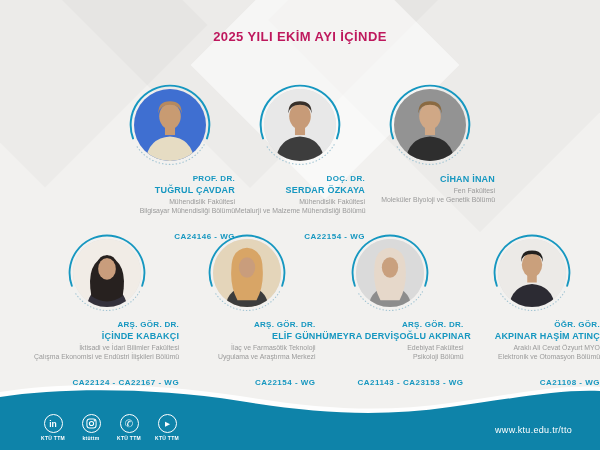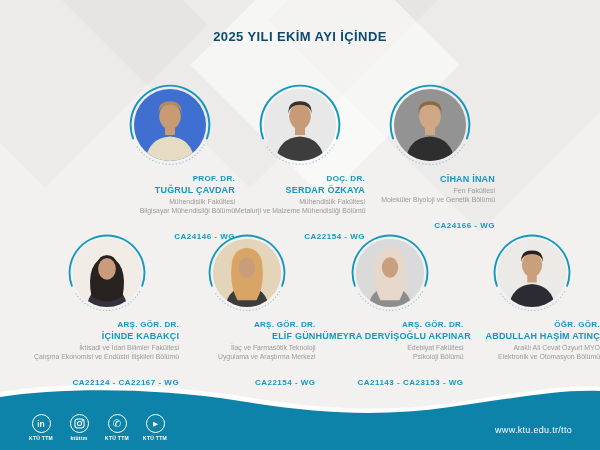--- a/index.html
+++ b/index.html
@@ -1,36 +1,36 @@
 <!DOCTYPE html>
 <html><head>
 <meta charset="utf-8">
 <style>
   html,body{margin:0;padding:0;}
   .stage{position:relative;width:600px;height:450px;background:#f2f1ef;overflow:hidden;
          font-family:"Liberation Sans",sans-serif;}
   .deco{position:absolute;transform:rotate(45deg);background:rgba(0,0,0,.022);}
   .header{position:absolute;top:27px;left:0;right:0;text-align:center;font-weight:bold;
-          font-size:13px;line-height:19px;color:#0c4a6e;letter-spacing:.4px;}
+          font-size:13px;line-height:19px;color:#be185d;letter-spacing:.4px;}
   .row{position:absolute;left:0;right:0;display:flex;justify-content:center;}
   .row1{top:84px;}
   .row2{top:234px;padding-left:34px;}
   .card{width:130px;text-align:right;}
   .row2 .card{width:148px;}
   .photo{position:relative;width:82px;height:82px;margin:0 auto 8px;}
   .row2 .photo{width:78px;height:78px;}
   .pic{position:absolute;inset:5px;border-radius:50%;overflow:hidden;background:#ddd;}
   .pic svg{width:100%;height:100%;display:block;}
   .ring{position:absolute;inset:0;width:100%;height:100%;}
   .p-title{font-size:8px;font-weight:bold;color:#1697c0;letter-spacing:.3px;}
   .p-name{font-size:9px;font-weight:bold;color:#1697c0;letter-spacing:.2px;margin:2px 0 3px;white-space:nowrap;}
   .p-affil{font-size:6.9px;color:#9a9a9a;line-height:8.6px;white-space:nowrap;}
   .p-code{margin-top:17px;font-size:8px;font-weight:bold;color:#1697c0;letter-spacing:.5px;}
   .wave{position:absolute;left:0;bottom:0;width:600px;height:70px;}
-  .social{position:absolute;left:26px;bottom:9px;display:flex;gap:8px;}
+  .social{position:absolute;left:38px;bottom:9px;display:flex;gap:8px;}
   .sitem{display:flex;flex-direction:column;align-items:center;gap:2px;width:30px;cursor:pointer;}
   .sicon{width:19px;height:19px;border:1.3px solid #fff;border-radius:50%;box-sizing:border-box;
          display:flex;align-items:center;justify-content:center;color:#fff;}
   .sicon.in{font-size:8.5px;font-weight:bold;letter-spacing:0;}
   .sicon.wa{font-size:10px;}
   .sicon.yt{font-size:6.5px;padding-left:1px;}
   .slabel{font-size:5px;font-weight:bold;color:#fff;letter-spacing:.3px;white-space:nowrap;}
   .website{position:absolute;right:28px;bottom:15px;color:#fff;font-size:9px;letter-spacing:.3px;}
 </style>
 </head>
@@ -121,21 +121,20 @@
               <use class="av" href="#av-male" xlink:href="#av-male"></use>
             </svg>
           </div>
         <svg class="ring" viewBox="0 0 100 100">
             <use href="#ring"></use>
           </svg>
       </div>
       <div class="p-name">CİHAN İNAN</div>
       <div class="p-affil">Fen Fakültesi</div>
       <div class="p-affil">Moleküler Biyoloji ve Genetik Bölümü</div>
-      <div class="p-code">CA24166 - WG</div>
     </div>
 
   </div>
 
   <div class="row row2">
 
     <div class="card" style="--bg: #f1ece6; --skin: #c99d7c; --hair: #27211f; --top: #33313c;">
       <div class="photo">
         <div class="pic">
             <svg viewBox="0 0 100 100">
@@ -194,23 +193,24 @@
         <div class="pic">
             <svg viewBox="0 0 100 100">
               <use class="av" href="#av-male" xlink:href="#av-male"></use>
             </svg>
           </div>
         <svg class="ring" viewBox="0 0 100 100">
             <use href="#ring"></use>
           </svg>
       </div>
       <div class="p-title">ÖĞR. GÖR.</div>
-      <div class="p-name">ABDULLAH HAŞİM ATINÇ</div>
+      <div class="p-name">AKPINAR HAŞİM ATINÇ</div>
       <div class="p-affil">Araklı Ali Cevat Özyurt MYO</div>
       <div class="p-affil">Elektronik ve Otomasyon Bölümü</div>
+      <div class="p-code">CA21108 - WG</div>
     </div>
 
   </div>
 
   <svg class="wave" viewBox="0 0 600 70" preserveAspectRatio="none">
     <path d="M0,12 C60,2 150,2 240,16 C320,29 380,33 450,23 C510,15 560,4 600,7 L600,70 L0,70 Z" fill="rgba(255,255,255,0.9)"></path>
     <path d="M0,17 C60,8 150,7 240,21 C320,34 380,37 450,27 C510,19 560,9 600,11 L600,70 L0,70 Z" fill="#0e83a9"></path>
   </svg>
 
   <div class="social">

